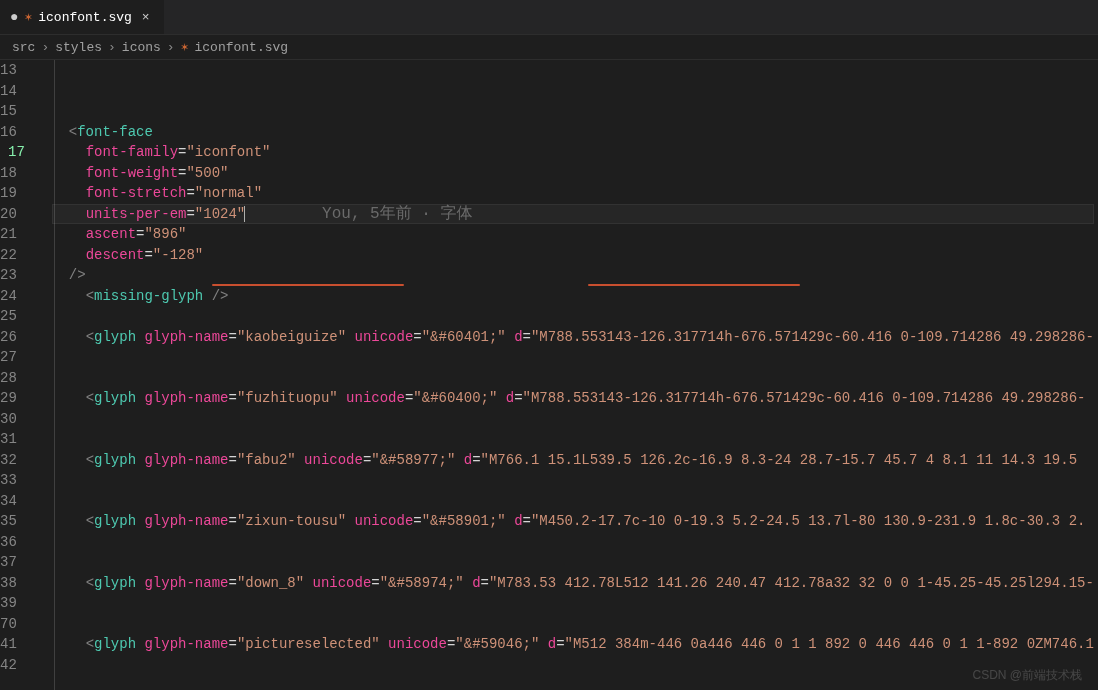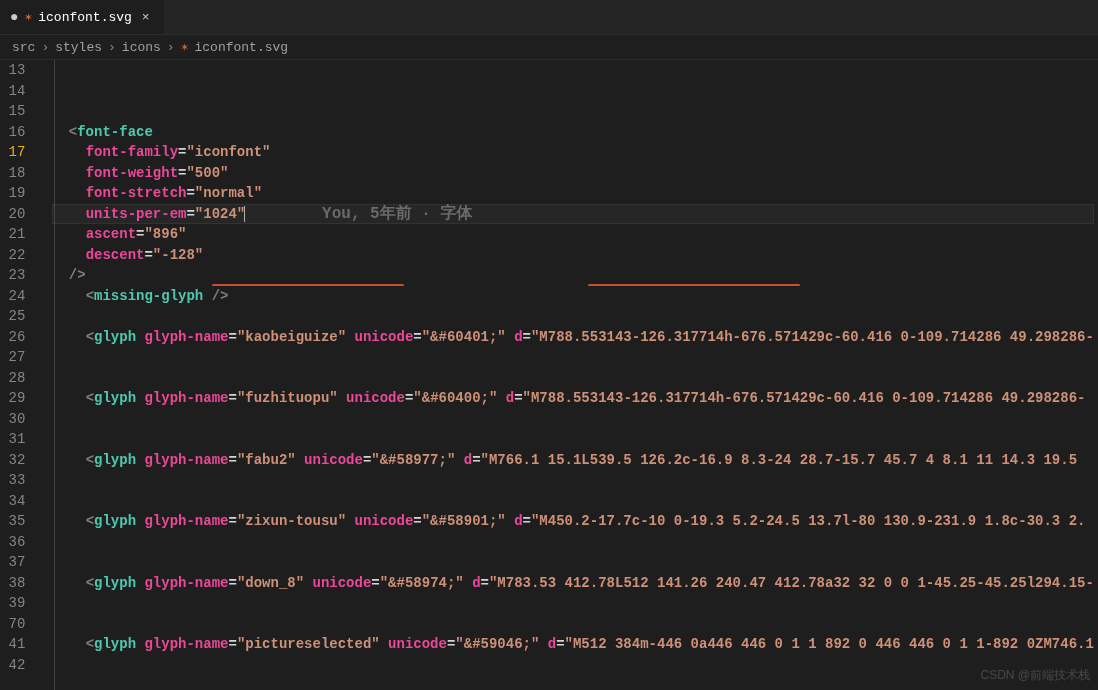--- a/index.html
+++ b/index.html
@@ -54,32 +54,32 @@
   .breadcrumbs .sep { color: #888; }
   .breadcrumbs .icon { color: #cc6633; }
   .editor {
     display: flex;
     font-size: 14px;
     line-height: 20.5px;
     height: calc(100% - 60px);
     overflow: hidden;
   }
   .gutter {
-    text-align: center;
+    text-align: left;
     color: #858585;
     padding: 0 18px 0 0;
     user-select: none;
     min-width: 52px;
     background: #1e1e1e;
     font-family: Liberation Mono, monospace;
   }
   .gutter div { height: 20.5px; }
-  .gutter .current { color: #eab308; }
+  .gutter .current { color: #86efac; margin-left: 8px; }
   .code { white-space: pre; position: relative; overflow: hidden; }
-  .code-line { height: 20.5px; position: relative; font-weight: bold; }
+  .code-line { height: 20.5px; position: relative; }
   .code-line.current-line {
     background: rgba(255,255,255,0.04);
     outline: 1px solid rgba(255,255,255,0.06);
     outline-offset: -1px;
   }
   .attr { color: #ec4899; }
   .str  { color: #ce9178; }
   .tagname { color: #4ec9b0; }
   .pun  { color: #808080; }
   .pl   { color: #d4d4d4; }
@@ -101,21 +101,21 @@
     margin-left:-1px;
   }
   .underline-red {
     position: absolute;
     height: 2px;
     background: #c94f2f;
     border-radius: 1px;
   }
   .watermark {
     position: absolute;
-    right: 8px;
+    right: 16px;
     bottom: 6px;
     color: rgba(255,255,255,0.18);
     font-size: 12px;
     font-family: sans-serif;
   }
 </style>
 </head>
 <body>
 
 <div class="tab-bar">

